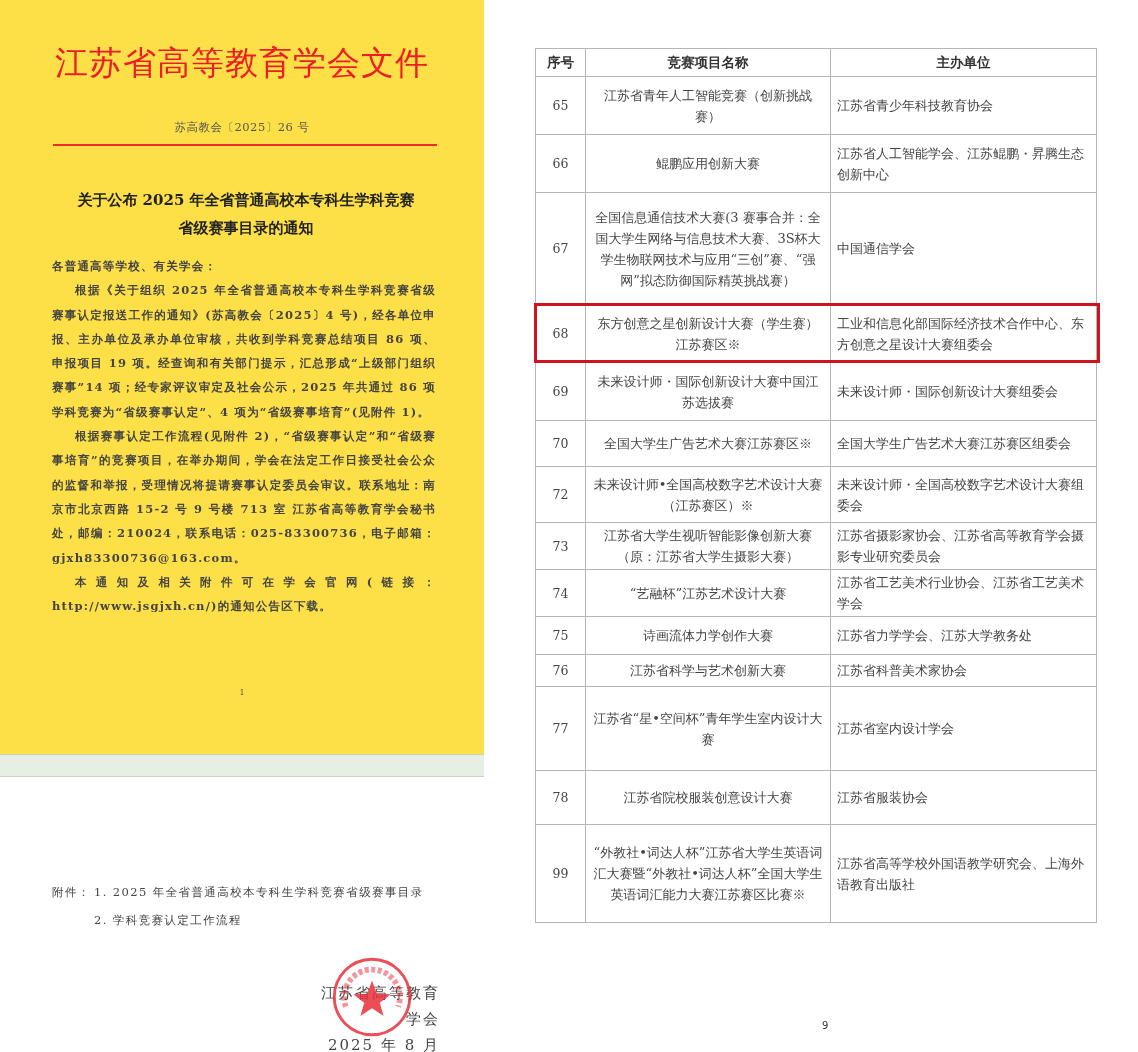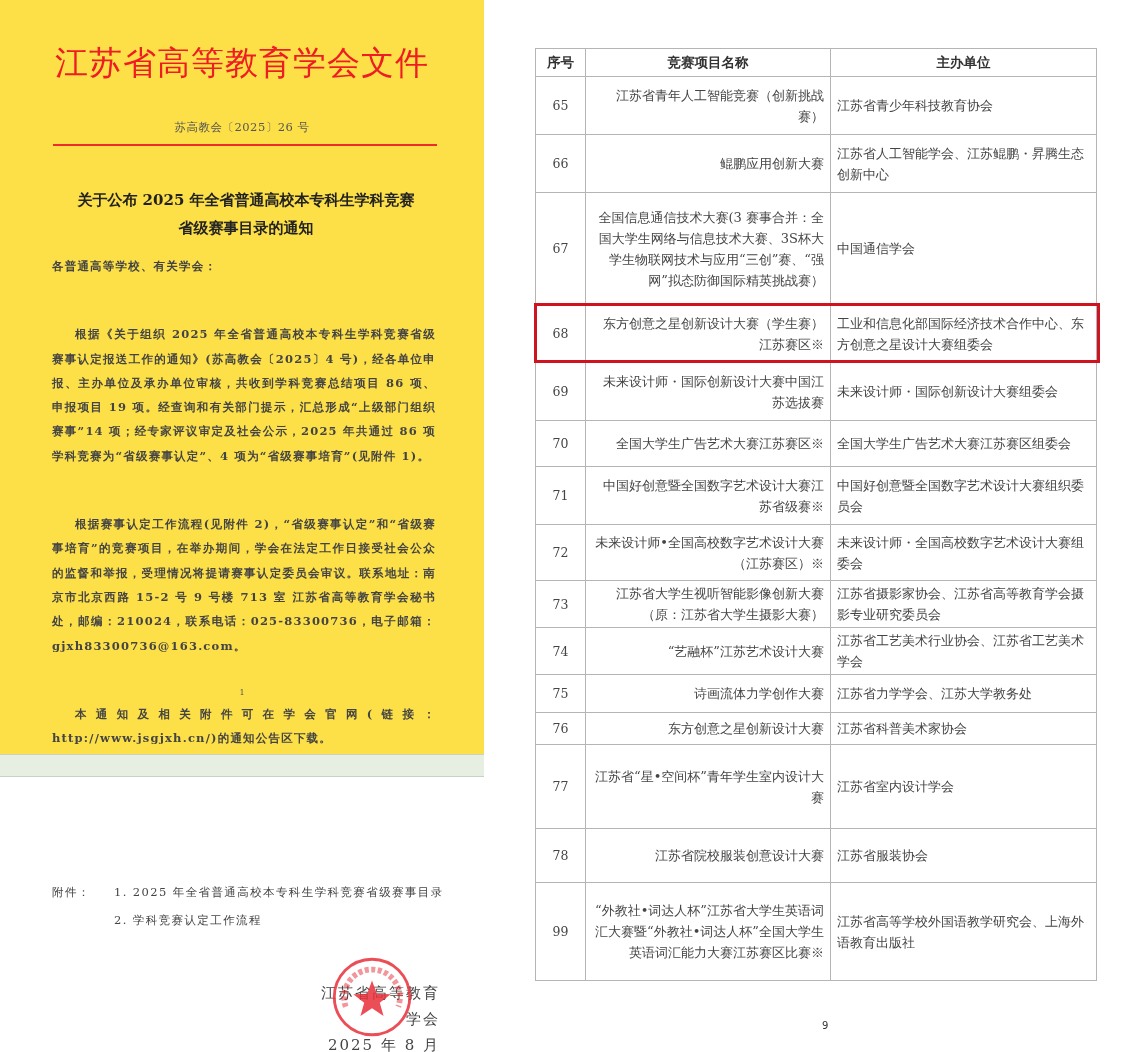--- a/index.html
+++ b/index.html
@@ -22,46 +22,46 @@
     position: absolute; left: 54px; width: 384px; top: 186px; text-align: center;
     font-size: 15px; font-weight: bold; color: #222; line-height: 28px;
   }
   .body-text {
     position: absolute; left: 52px; top: 254px; width: 384px;
     font-size: 11.5px; line-height: 24.3px; color: #444; letter-spacing: 1.2px;
     text-align: justify;
     font-weight: bold;
   }
   .body-text p { margin: 0; }
-  .body-text .indent { text-indent: 2em; margin-top: 44px; }
+  .body-text .indent { text-indent: 2em; }
   .page-num-1 { position: absolute; left: 0; width: 484px; top: 688px; text-align: center; font-size: 8px; color: #555; }
 
   .green-band {
     position: absolute; left: 0; top: 754px; width: 484px; height: 23px;
     background: #e6efe2; border-top: 1px solid #c9d3c5; border-bottom: 1px solid #c9d3c5;
   }
 
   
   .attachments { position: absolute; left: 52px; top: 878px; font-size: 11.5px; color: #444; letter-spacing: 1.4px; line-height: 28px; }
-  .attachments .att-row { display: flex; gap: 20px; }
+  .attachments .att-row { display: flex; }
   .attachments .att-label { width: 42px; }
   .signature { position: absolute; left: 312px; top: 980px; font-size: 15px; color: #444; letter-spacing: 2px; line-height: 26px; text-align: right; width: 128px; }
   .seal { position: absolute; left: 331px; top: 956px; width: 82px; height: 82px; opacity: 0.85; }
   table.events {
     position: absolute; left: 535px; top: 48px; width: 562px;
     border-collapse: collapse; font-size: 13px; color: #444;
     font-family: "DejaVu Serif", "Liberation Serif", serif;
     padding-left: 25px;
   }
   table.events th, table.events td {
     border: 1.5px solid #b5b5b5; padding: 2px 6px; line-height: 21px; vertical-align: middle;
   }
   table.events th { font-weight: bold; color: #333; text-align: center; height: 28px; font-size: 13.5px; }
   table.events td.seq { text-align: center; width: 50px; font-size: 12.5px; }
-  table.events td.name { width: 245px; text-align: right; }
+  table.events td.name { width: 245px; text-align: center; }
   table.events td.org { text-align: left; }
   .highlight-box {
     position: absolute; left: 534px; top: 303px; width: 566px; height: 60px;
     border: 3px solid #d0141f; pointer-events: none;
   }
   .page-num-9 { position: absolute; left: 822px; top: 1020px; font-size: 10px; color: #333; font-family: "DejaVu Sans", sans-serif; }
 </style>
 </head>
 <body>
 
@@ -138,25 +138,20 @@
     <tr style="height:58px">
       <td class="seq">69</td>
       <td class="name">未来设计师・国际创新设计大赛中国江苏选拔赛</td>
       <td class="org">未来设计师・国际创新设计大赛组委会</td>
     </tr>
     <tr style="height:46px">
       <td class="seq">70</td>
       <td class="name">全国大学生广告艺术大赛江苏赛区※</td>
       <td class="org">全国大学生广告艺术大赛江苏赛区组委会</td>
     </tr>
-    <tr style="height:58px">
-      <td class="seq">71</td>
-      <td class="name">中国好创意暨全国数字艺术设计大赛江苏省级赛※</td>
-      <td class="org">中国好创意暨全国数字艺术设计大赛组织委员会</td>
-    </tr>
     <tr style="height:56px">
       <td class="seq">72</td>
       <td class="name">未来设计师•全国高校数字艺术设计大赛（江苏赛区）※</td>
       <td class="org">未来设计师・全国高校数字艺术设计大赛组委会</td>
     </tr>
     <tr style="height:46px">
       <td class="seq">73</td>
       <td class="name">江苏省大学生视听智能影像创新大赛（原：江苏省大学生摄影大赛）</td>
       <td class="org">江苏省摄影家协会、江苏省高等教育学会摄影专业研究委员会</td>
     </tr>
@@ -165,21 +160,21 @@
       <td class="name">“艺融杯”江苏艺术设计大赛</td>
       <td class="org">江苏省工艺美术行业协会、江苏省工艺美术学会</td>
     </tr>
     <tr style="height:38px">
       <td class="seq">75</td>
       <td class="name">诗画流体力学创作大赛</td>
       <td class="org">江苏省力学学会、江苏大学教务处</td>
     </tr>
     <tr style="height:32px">
       <td class="seq">76</td>
-      <td class="name">东方创意之星创新设计大赛</td>
+      <td class="name">江苏省科学与艺术创新大赛</td>
       <td class="org">江苏省科普美术家协会</td>
     </tr>
     <tr style="height:84px">
       <td class="seq">77</td>
       <td class="name">江苏省“星•空间杯”青年学生室内设计大赛</td>
       <td class="org">江苏省室内设计学会</td>
     </tr>
     <tr style="height:54px">
       <td class="seq">78</td>
       <td class="name">江苏省院校服装创意设计大赛</td>

